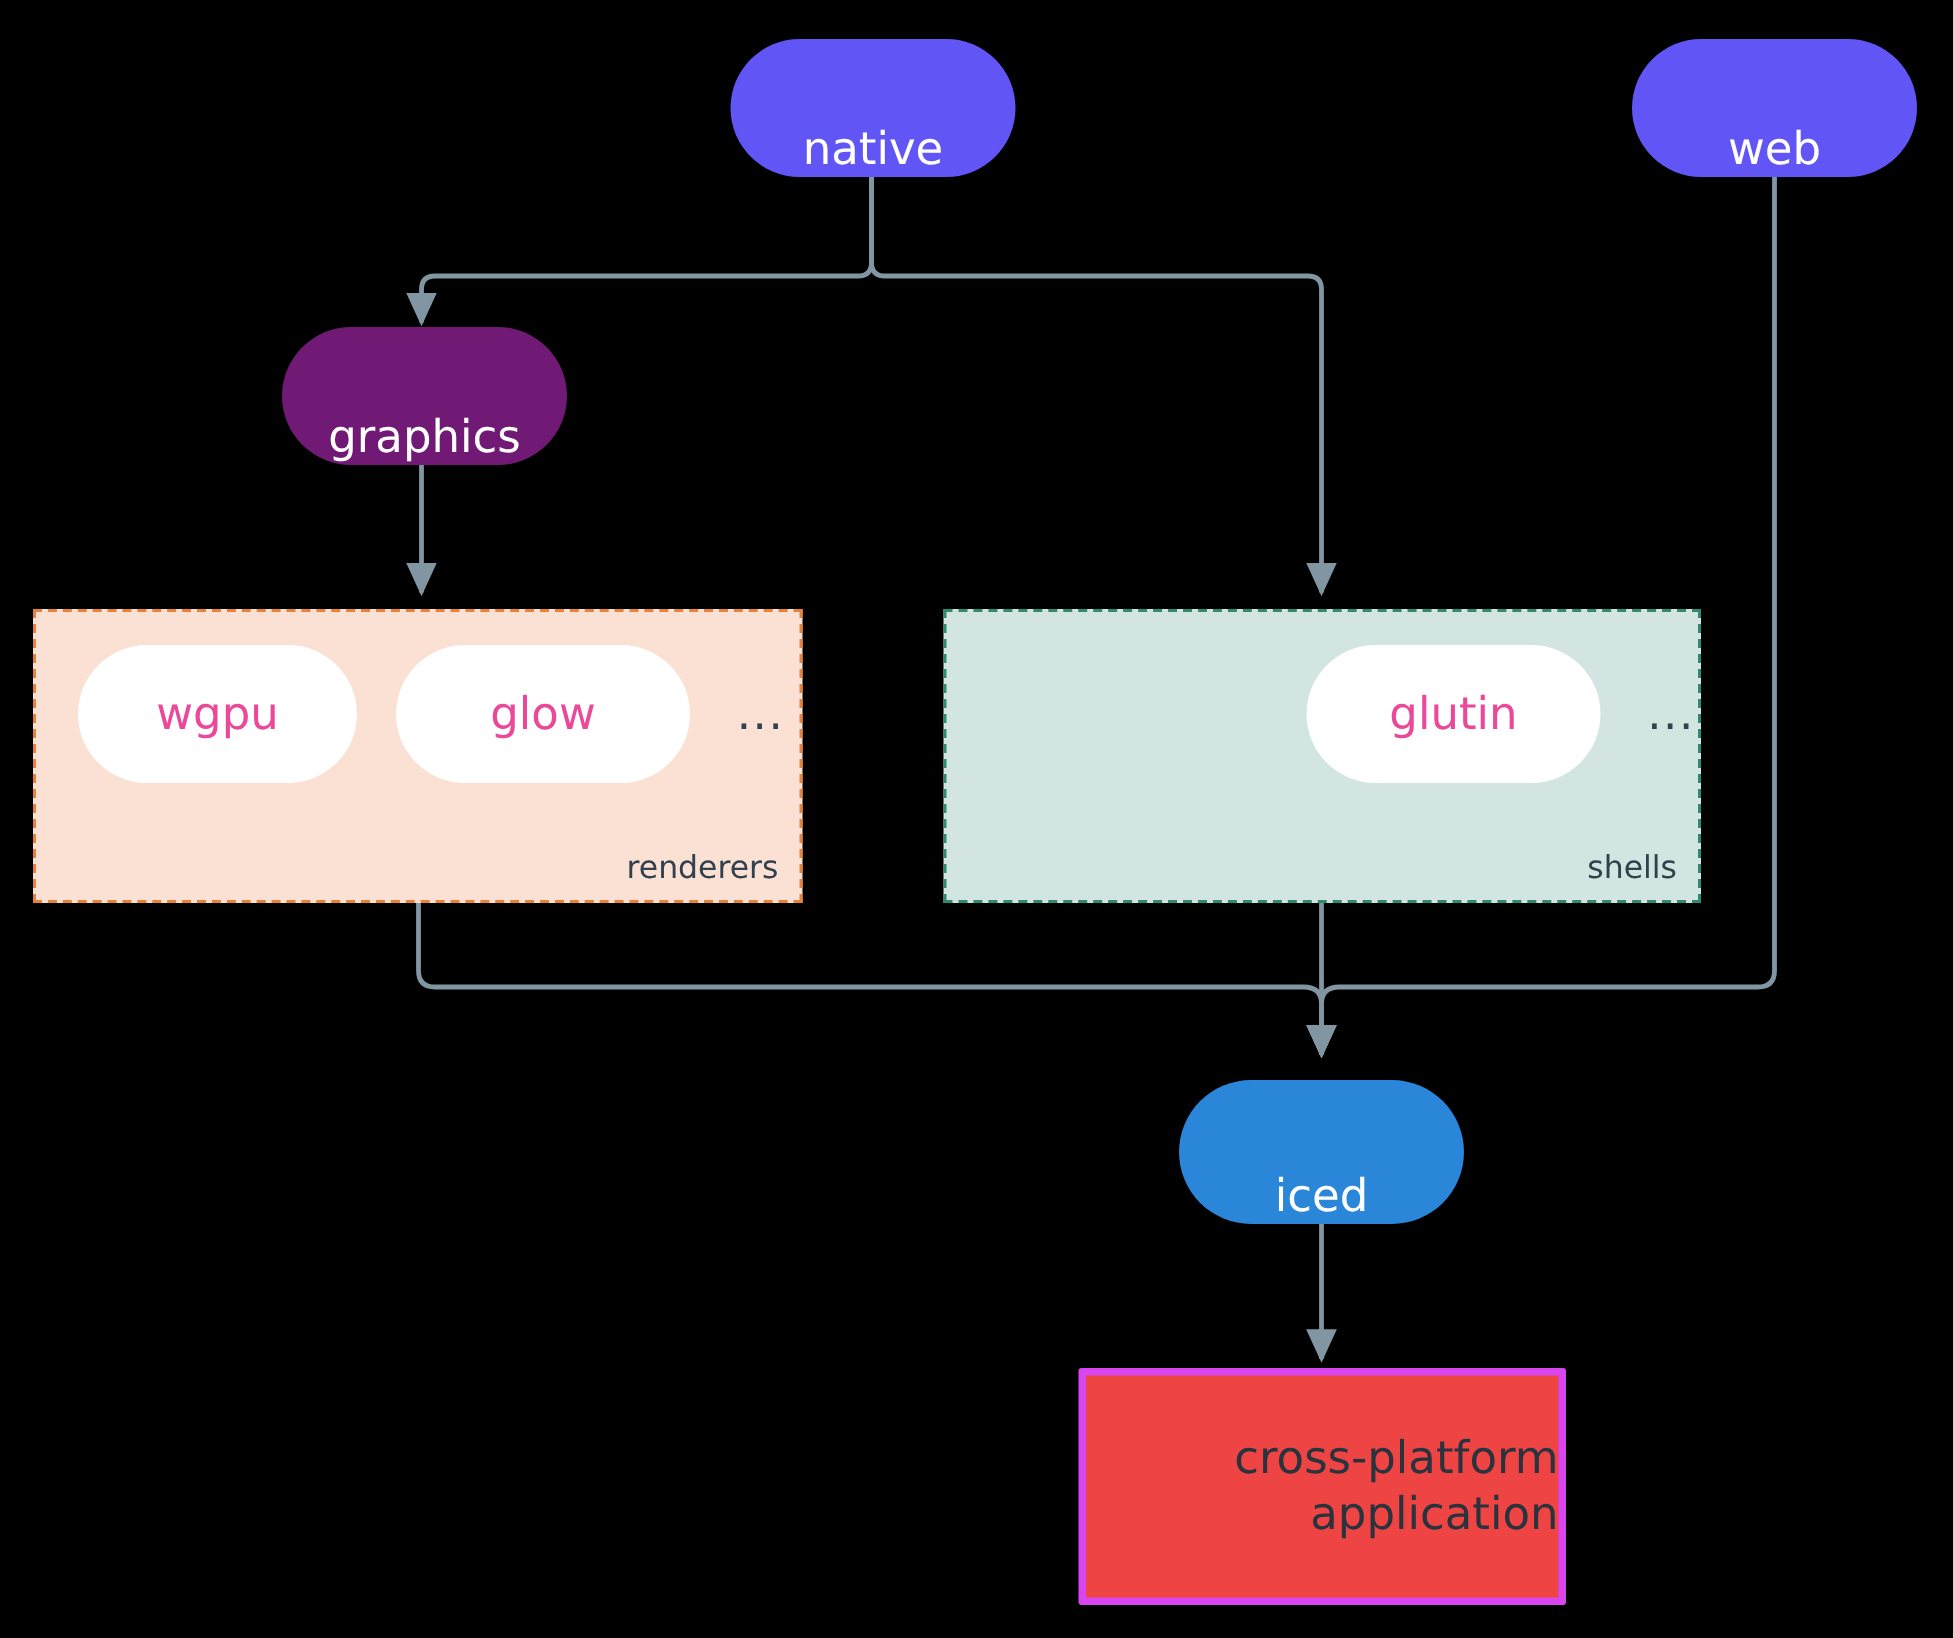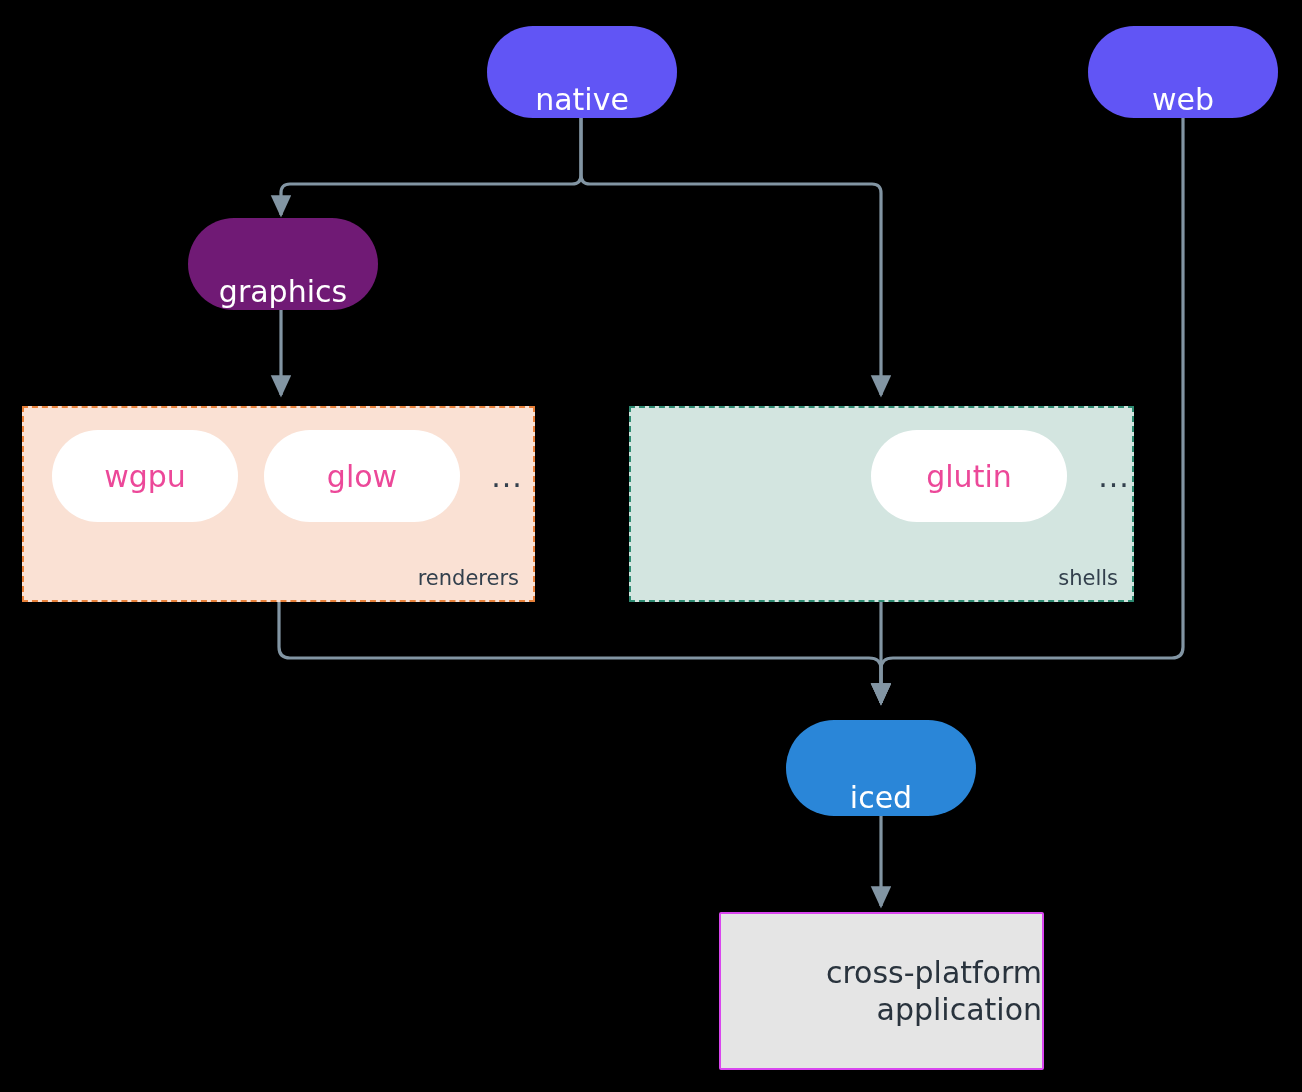--- a/index.html
+++ b/index.html
@@ -49,23 +49,23 @@
     background: #701a75;
     color: #ffffff;
     font-size: 30px;
   }
   .node-iced {
     background: #2a86d8;
     color: #ffffff;
     font-size: 30px;
   }
   .node-app {
-    background: #e5e5e5;
+    background: #ef4444;
     color: #29333d;
-    border: 2px solid #d946ef;
+    border: 5px solid #d946ef;
     border-radius: 2px;
     font-size: 30px;
     flex-direction: column;
   }
   .node-app .line {
     display: block;
   }
 
   
   .group {

